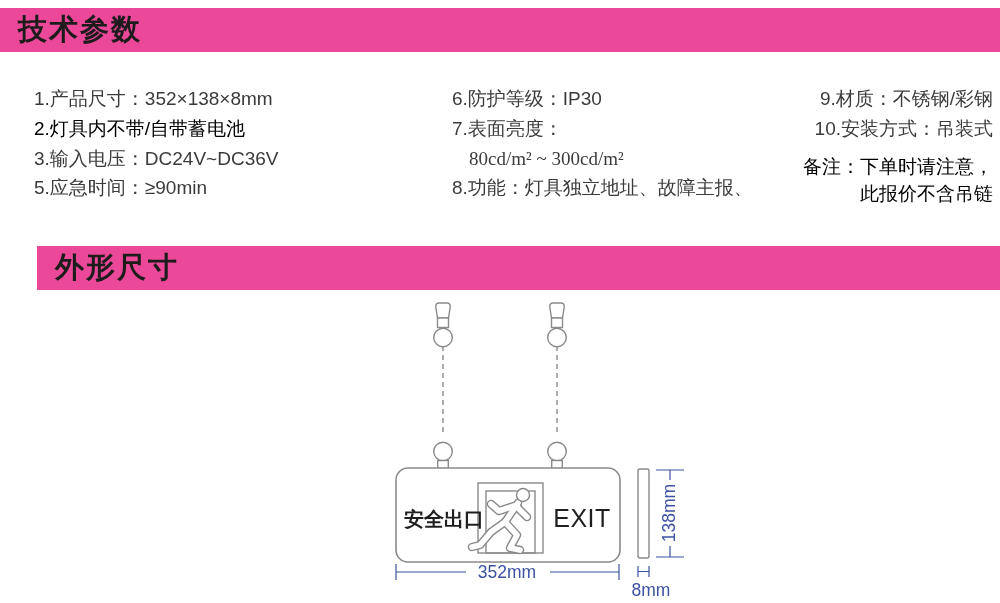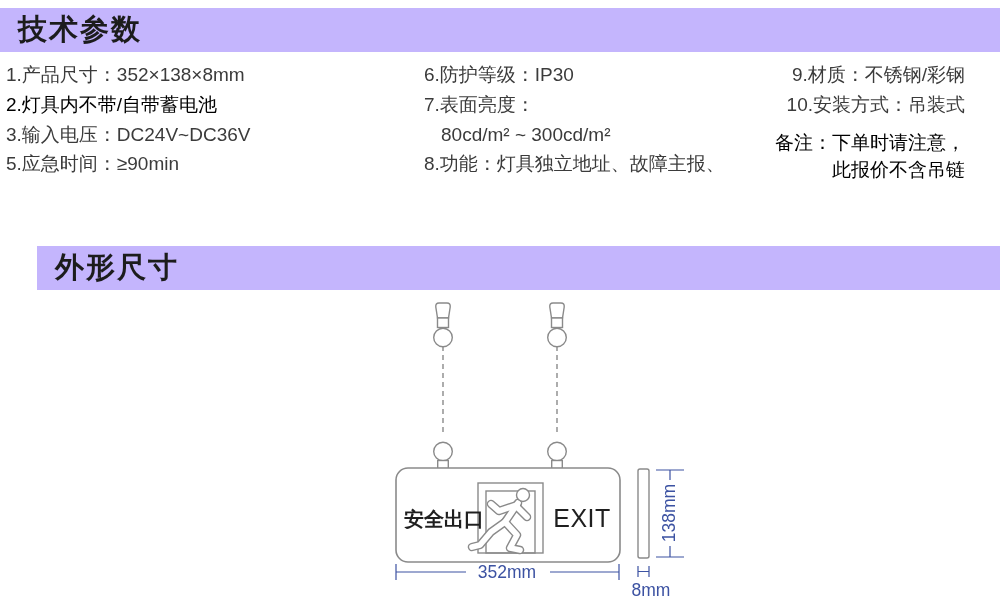--- a/index.html
+++ b/index.html
@@ -5,39 +5,39 @@
   html,body { margin:0; padding:0; }
   body {
     width:1000px; height:603px;
     background:#ffffff;
     font-family:"Liberation Sans", sans-serif;
     position:relative;
     overflow:hidden;
   }
   .bar {
     position:absolute; left:0; width:1000px; height:44px;
-    background:#c4b5fd;
+    background:#ec4899;
     display:flex; align-items:center;
   }
   #bar-tech { top:8px; }
   #bar-dims { top:246px;margin-left:37px; }
   .bar-title {
     font-size:29px; font-weight:700; color:#1c1c1c;
     padding-left:18px; letter-spacing:2px;
   }
   .col {
-    position:absolute; top:60px;
-    font-size:19px; color:#3b3b3b;
+    position:absolute; top:84px;
+    font-size:19px; color:#3b3b3b;margin-left:28px;
   }
   #col1 { left:6px; }
   #col2 { left:424px; }
   #col3 { left:775px;text-align:right; }
   .line { line-height:29.8px; white-space:nowrap; }
   .red { color:#000000; }
-  .indent { padding-left:17px; }
+  .indent { padding-left:17px;font-family:Liberation Serif, serif; }
   .note { margin-top:9px; }
   .note .line { line-height:27px; }
   #drawing { position:absolute; left:380px; top:295px; }
 </style>
 </head>
 <body>
 
 <div class="bar" id="bar-tech">
   <div class="bar-title">技术参数</div>
 </div>

